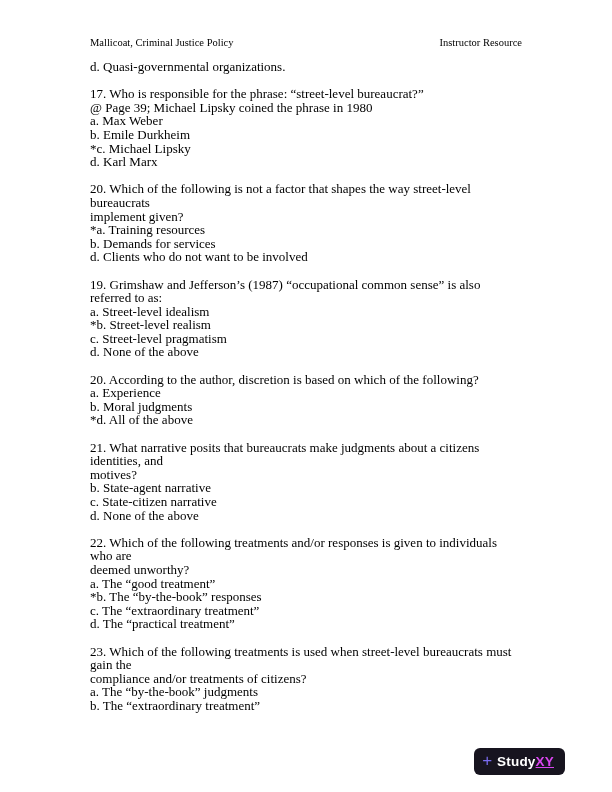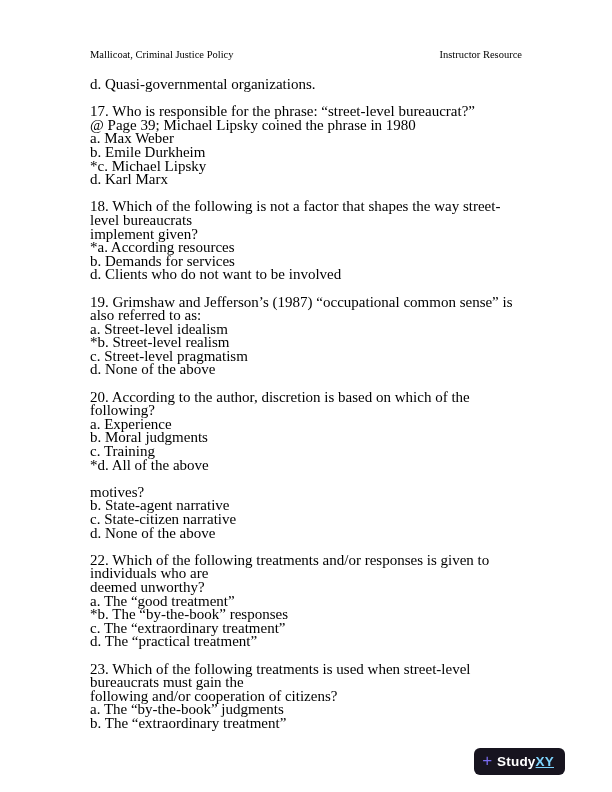--- a/index.html
+++ b/index.html
@@ -6,31 +6,31 @@
   html, body { background: #ffffff; }
   body {
     width: 612px;
     height: 792px;
     position: relative;
     font-family: "Liberation Serif", serif;
     color: #000000;
     overflow: hidden;
   }
   .page {
-    padding: 48px 90px 0 90px;
+    padding: 36px 90px 0 90px;
   }
   .header {
     display: flex;
     justify-content: space-between;
     font-size: 10.5px;
     line-height: 13px;
   }
   .content {
-    margin-top: 17px;
-    font-size: 15px;
+    margin-top: 11px;
+    font-size: 13px;
   }
   .block {
     margin-bottom: 13.6px;
   }
   .line {
     line-height: 13.6px;
     white-space: pre-wrap;
   }
   .brand-logo {
     position: absolute;
@@ -70,59 +70,59 @@
       </div>
       <div class="block">
         <div class="line">17. Who is responsible for the phrase: “street-level bureaucrat?”</div>
         <div class="line">@ Page 39; Michael Lipsky coined the phrase in 1980</div>
         <div class="line">a. Max Weber</div>
         <div class="line">b. Emile Durkheim</div>
         <div class="line">*c. Michael Lipsky</div>
         <div class="line">d. Karl Marx</div>
       </div>
       <div class="block">
-        <div class="line">18. Which of the following is not a factor that shapes the way street-level bureaucrats</div>
+        <div class="line">20. Which of the following is not a factor that shapes the way street-level bureaucrats</div>
         <div class="line">implement given?</div>
-        <div class="line">*a. According resources</div>
+        <div class="line">*a. Training resources</div>
         <div class="line">b. Demands for services</div>
         <div class="line">d. Clients who do not want to be involved</div>
       </div>
       <div class="block">
         <div class="line">19. Grimshaw and Jefferson’s (1987) “occupational common sense” is also referred to as:</div>
         <div class="line">a. Street-level idealism</div>
         <div class="line">*b. Street-level realism</div>
         <div class="line">c. Street-level pragmatism</div>
         <div class="line">d. None of the above</div>
       </div>
       <div class="block">
         <div class="line">20. According to the author, discretion is based on which of the following?</div>
         <div class="line">a. Experience</div>
         <div class="line">b. Moral judgments</div>
-        <div class="line">c. Training</div>
         <div class="line">*d. All of the above</div>
       </div>
       <div class="block">
+        <div class="line">21. What narrative posits that bureaucrats make judgments about a citizens identities, and</div>
         <div class="line">motives?</div>
         <div class="line">b. State-agent narrative</div>
         <div class="line">c. State-citizen narrative</div>
         <div class="line">d. None of the above</div>
       </div>
       <div class="block">
         <div class="line">22. Which of the following treatments and/or responses is given to individuals who are</div>
         <div class="line">deemed unworthy?</div>
         <div class="line">a. The “good treatment”</div>
         <div class="line">*b. The “by-the-book” responses</div>
         <div class="line">c. The “extraordinary treatment”</div>
         <div class="line">d. The “practical treatment”</div>
       </div>
       <div class="block">
         <div class="line">23. Which of the following treatments is used when street-level bureaucrats must gain the</div>
-        <div class="line">following and/or cooperation of citizens?</div>
+        <div class="line">compliance and/or treatments of citizens?</div>
         <div class="line">a. The “by-the-book” judgments</div>
         <div class="line">b. The “extraordinary treatment”</div>
       </div>
     </div>
 </div>
 
 <div class="brand-logo" id="brandLogo" style="background: rgb(23, 20, 31);">
   <span class="brand-plus" id="brandPlus" style="color: rgb(122, 108, 240);">+</span>
-  <span class="brand-text"><span id="brandStudy" style="color: rgb(255, 255, 255);">Study</span><span id="brandXY" style="color: #7dd3fc; text-decoration: underline;">XY</span></span>
+  <span class="brand-text"><span id="brandStudy" style="color: rgb(255, 255, 255);">Study</span><span id="brandXY" style="color: #d946ef; text-decoration: underline;">XY</span></span>
 </div>
 
 </body></html>

